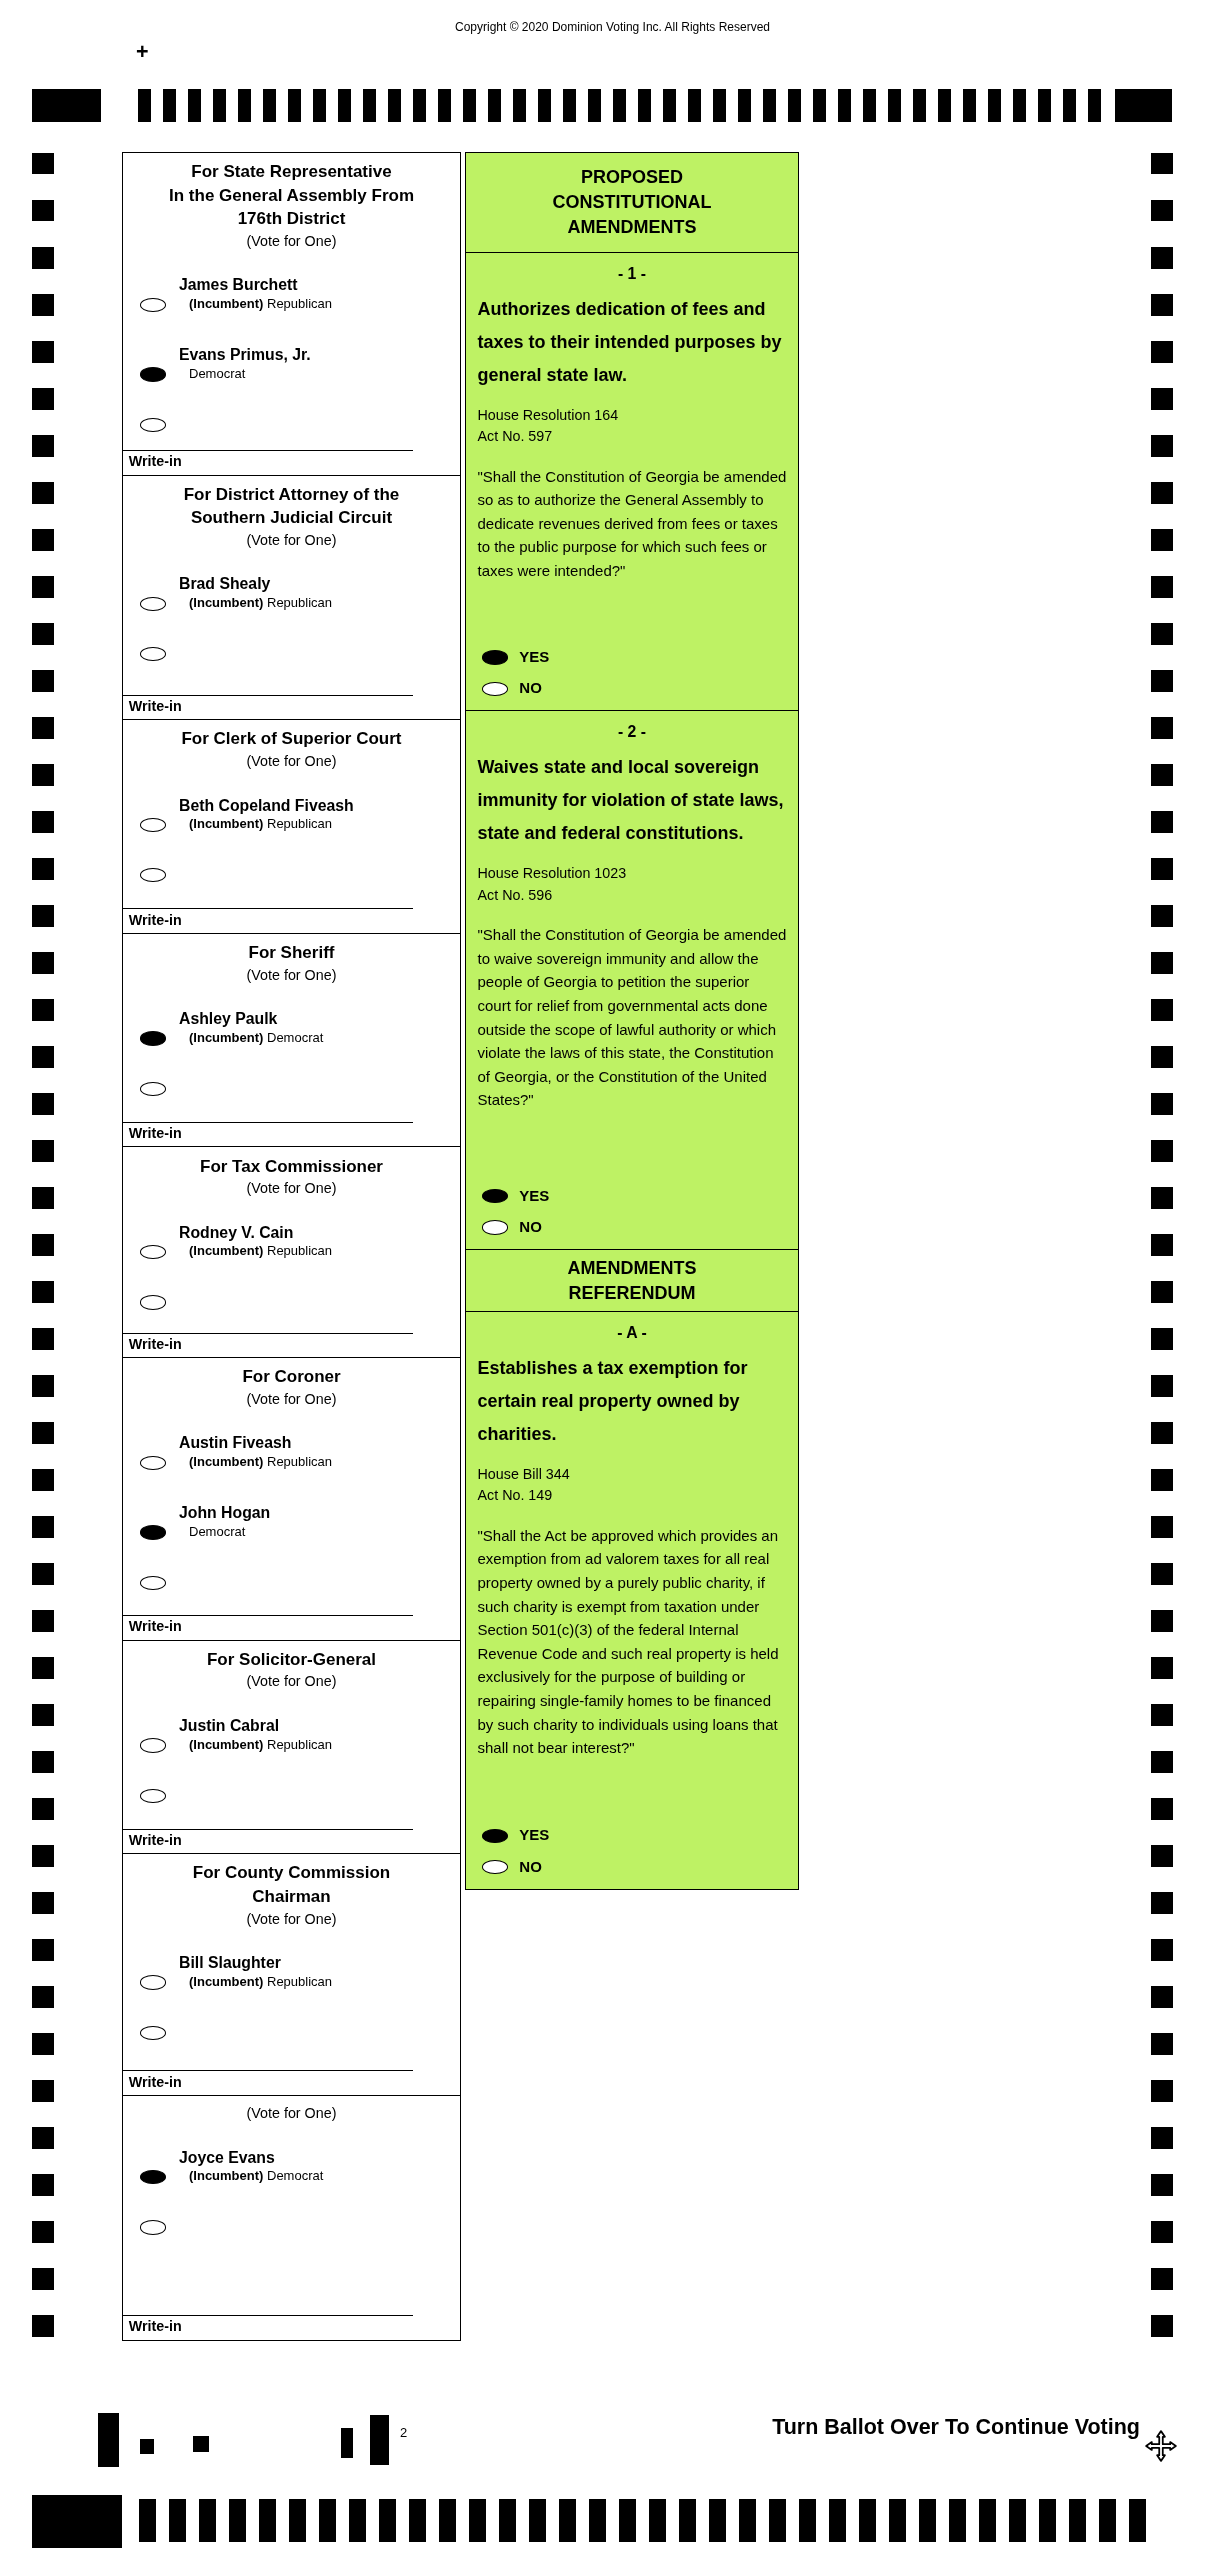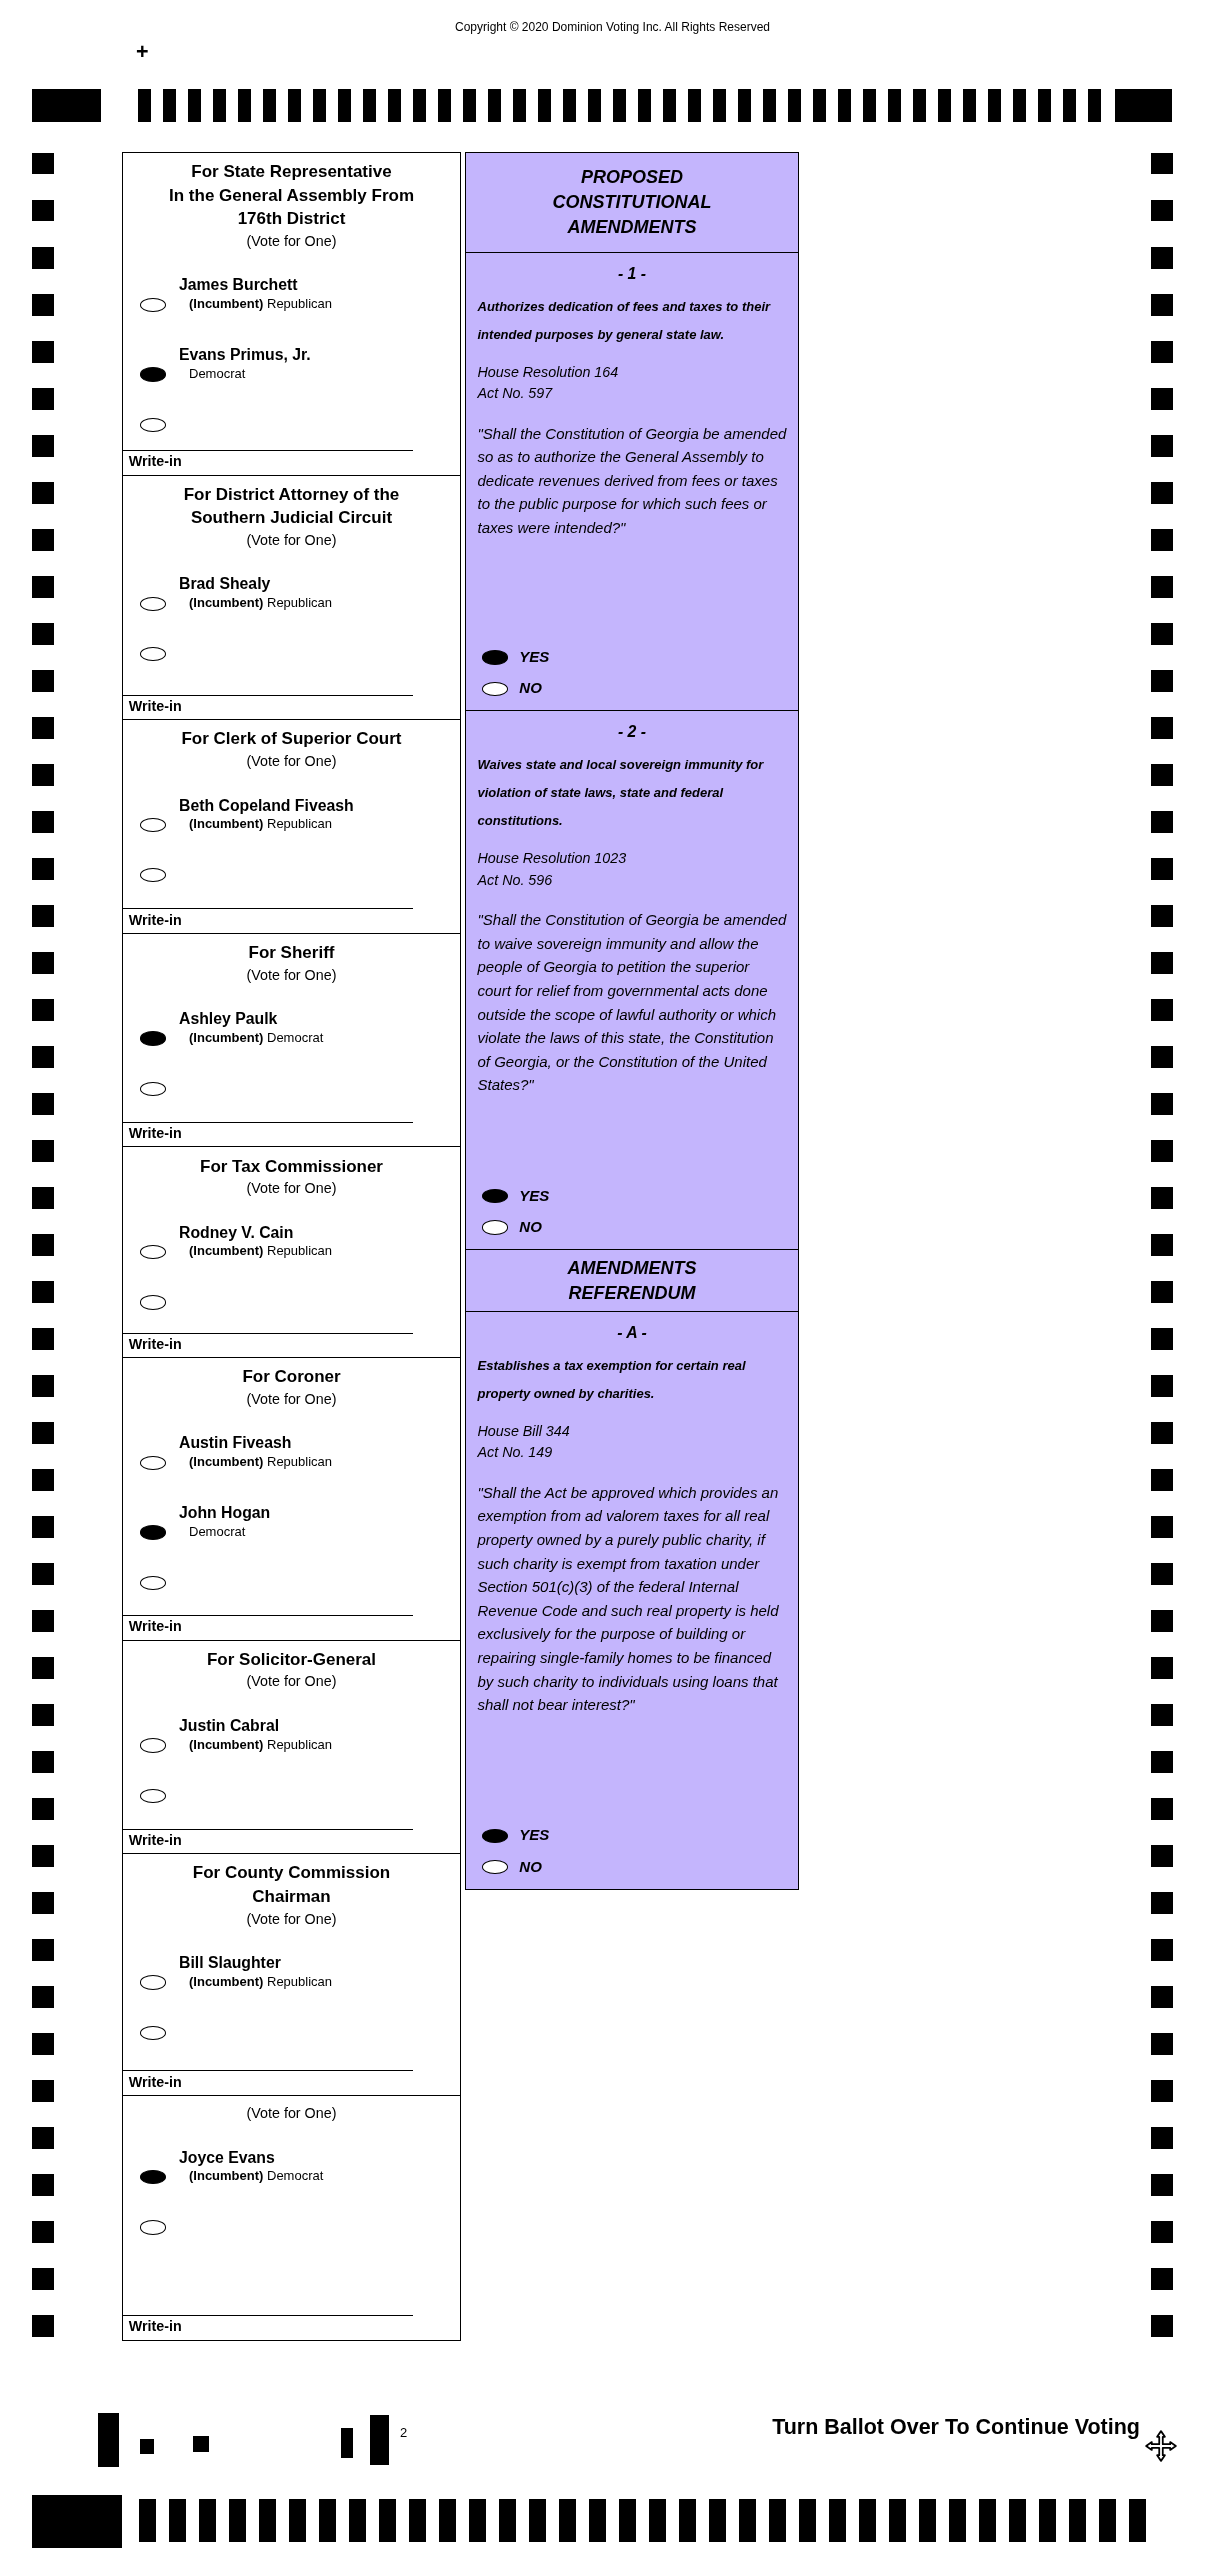--- a/index.html
+++ b/index.html
@@ -39,27 +39,27 @@
   .cand-name { font-weight: bold; font-size: 15.8px; line-height: 18.6px; }
   .cand-detail { font-size: 13px; line-height: 17px; padding-left: 10px; }
   .cand-detail b { font-size: 13px; }
   .empty-row { margin-bottom: 5.7px; }
   .writein { margin-top: auto; }
   .wline { border-top: 1.4px solid #000; width: 86%; }
   .wlabel { font-weight: bold; font-size: 14.3px; padding: 2.1px 0 5.7px 5.7px; }
 
   
   #measures { position: absolute; left: 465px; top: 152px; width: 334px; }
-  #measures > div { border: 1.4px solid #000; background: #c4b5fd; font-style: italic; }
+  #measures > div { border: 1.4px solid #000; background: #bef264; }
   #measures > div + div { margin-top: -1.4px; }
   .m-header { display: flex; flex-direction: column; justify-content: center; text-align: center;
     font-weight: bold; font-size: 18px; line-height: 25px; padding: 5.7px 0; }
   .m-section { display: flex; flex-direction: column; padding: 5.7px 11.5px 14.3px; }
   .m-number { text-align: center; font-weight: bold; font-size: 15.8px; line-height: 21.5px; margin: 4.3px 0 8.6px; }
-  .m-summary { font-weight: bold; font-size: 13px; line-height: 28px; }
+  .m-summary { font-weight: bold; font-size: 18px; line-height: 33px; }
   .m-ref { font-size: 14.3px; line-height: 21.5px; margin-top: 13px; }
   .m-question { font-size: 15px; line-height: 23.6px; margin-top: 17px; margin-bottom: auto; }
   .yn-row { display: flex; align-items: center; gap: 11.5px; margin-top: 14.3px; padding-left: 4.3px; }
   .yn-label { font-weight: bold; font-size: 15px; }
 
   
   .footer-instruction { position: absolute; top: 2415px; right: 85px; font-weight: bold; font-size: 21.5px; }
   .page-num { position: absolute; left: 400px; top: 2425px; font-size: 13px; }
   .move-icon { position: absolute; left: 1144px; top: 2429px; }
   .mark { position: absolute; background: #000; }

